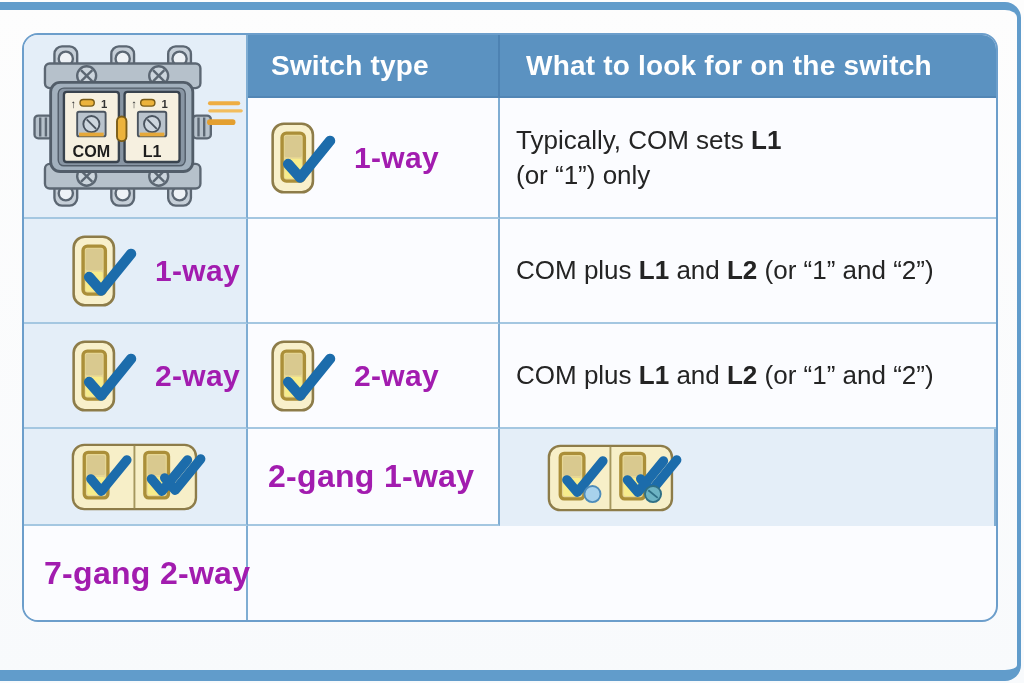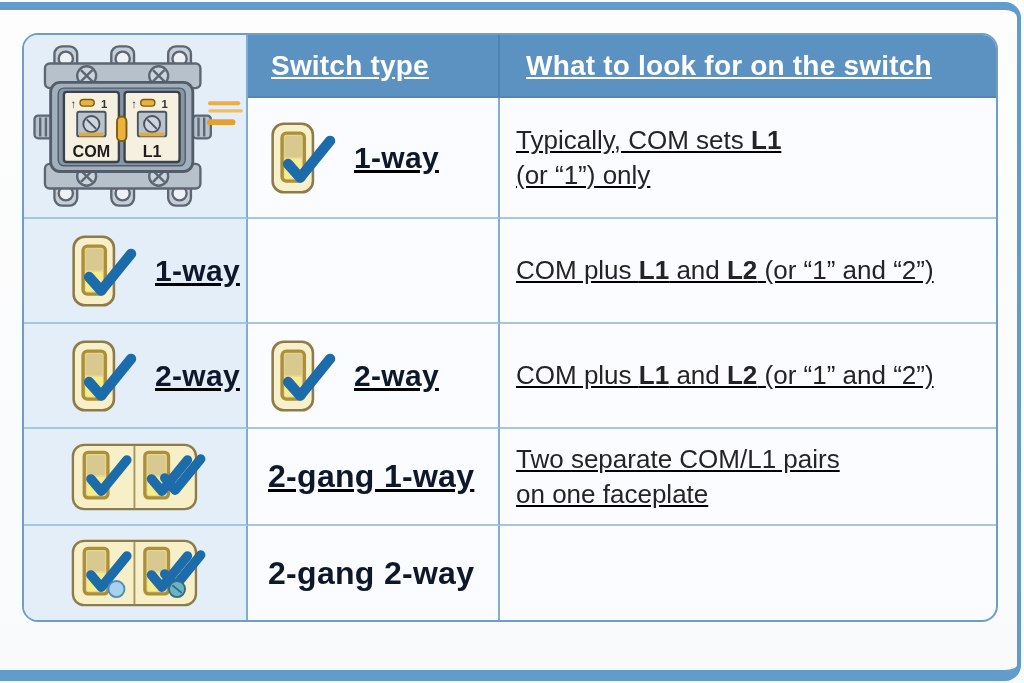--- a/index.html
+++ b/index.html
@@ -27,38 +27,38 @@
     border:2px solid #6c9ecb;
     border-radius:16px;
     overflow:hidden;
     display:grid;
     grid-template-columns:224px 252px 1fr;
     grid-template-rows:63px 121px 105px 105px 97px 1fr;
   }
 
   .c { position:relative; display:flex; align-items:center; }
   .b-r { border-right:2px solid #7fadd3; }
-  .b-b { border-bottom:2px solid #a4c7e1;text-decoration:underline; }
+  .b-b { border-bottom:2px solid #a4c7e1; }
 
   .col1 { background:#e4eef8; }
   .bodycell { background:#fbfcff; }
 
   .hdr {
     background:#5b92c1; color:#ffffff;
     font-weight:bold; font-size:28px; letter-spacing:0.2px;
   }
   .hdr.b-r { border-right:2px solid #4d82b2; }
   .hdr.b-b { border-bottom:2px solid #5286b5; }
   .hdr2 { padding-left:23px; }
   .hdr3 { padding-left:26px; }
 
   .illu-cell { grid-column:1; grid-row:1 / span 2; justify-content:center; }
 
   .type-label {
-    font-weight:bold; color:#0f172a; font-size:30px; letter-spacing:0.3px;
+    font-weight:bold; color:#a21caf; font-size:30px; letter-spacing:0.3px;
     white-space:nowrap;
   }
   .type-label.gang { font-size:32px; }
 
   .desc {
     font-size:26px; color:#242424; line-height:1.32; padding-left:16px; padding-right:8px;
   }
   .desc .bold { font-weight:bold; }
 
   .icon-row { display:flex; align-items:center; gap:17px; }
@@ -246,35 +246,29 @@
     <svg class="gang-icon" viewBox="0 0 150 80">
       <use href="#gang-base"></use>
       <use href="#check-s" x="21" y="42"></use>
       <use href="#check-s" x="85" y="42"></use>
       <use href="#check-s" x="99" y="41"></use>
     </svg>
   </div>
   <div class="c bodycell b-r b-b pad-gang">
     <span class="type-label gang">2-gang 1-way</span>
   </div>
-  <div class="c bodycell b-b">
-    <div class="desc">
-      <div><span>Two separate COM/L1 pairs</span></div>
-      <div><span>on one faceplate</span></div>
-    </div>
-  </div>
 
   <div class="c col1 b-r pad-col1">
     <svg class="gang-icon" viewBox="0 0 150 80">
       <use href="#gang-base"></use>
       <use href="#check-s" x="21" y="42"></use>
       <use href="#check-s" x="85" y="42"></use>
       <use href="#check-s" x="99" y="41"></use>
       <circle cx="48" cy="57" r="8.5" fill="#a8d2ec" stroke="#4e8cba" stroke-width="2"></circle>
       <circle cx="112" cy="57" r="8.5" fill="#6db3c3" stroke="#2f6f85" stroke-width="2"></circle>
       <line x1="107" y1="53" x2="117" y2="61" stroke="#2f6f85" stroke-width="2"></line>
     </svg>
   </div>
   <div class="c bodycell b-r pad-gang">
-    <span class="type-label gang">2-gang 2-way</span>
+    <span class="type-label gang">7-gang 2-way</span>
   </div>
 
 </div>
 
 </body></html>

